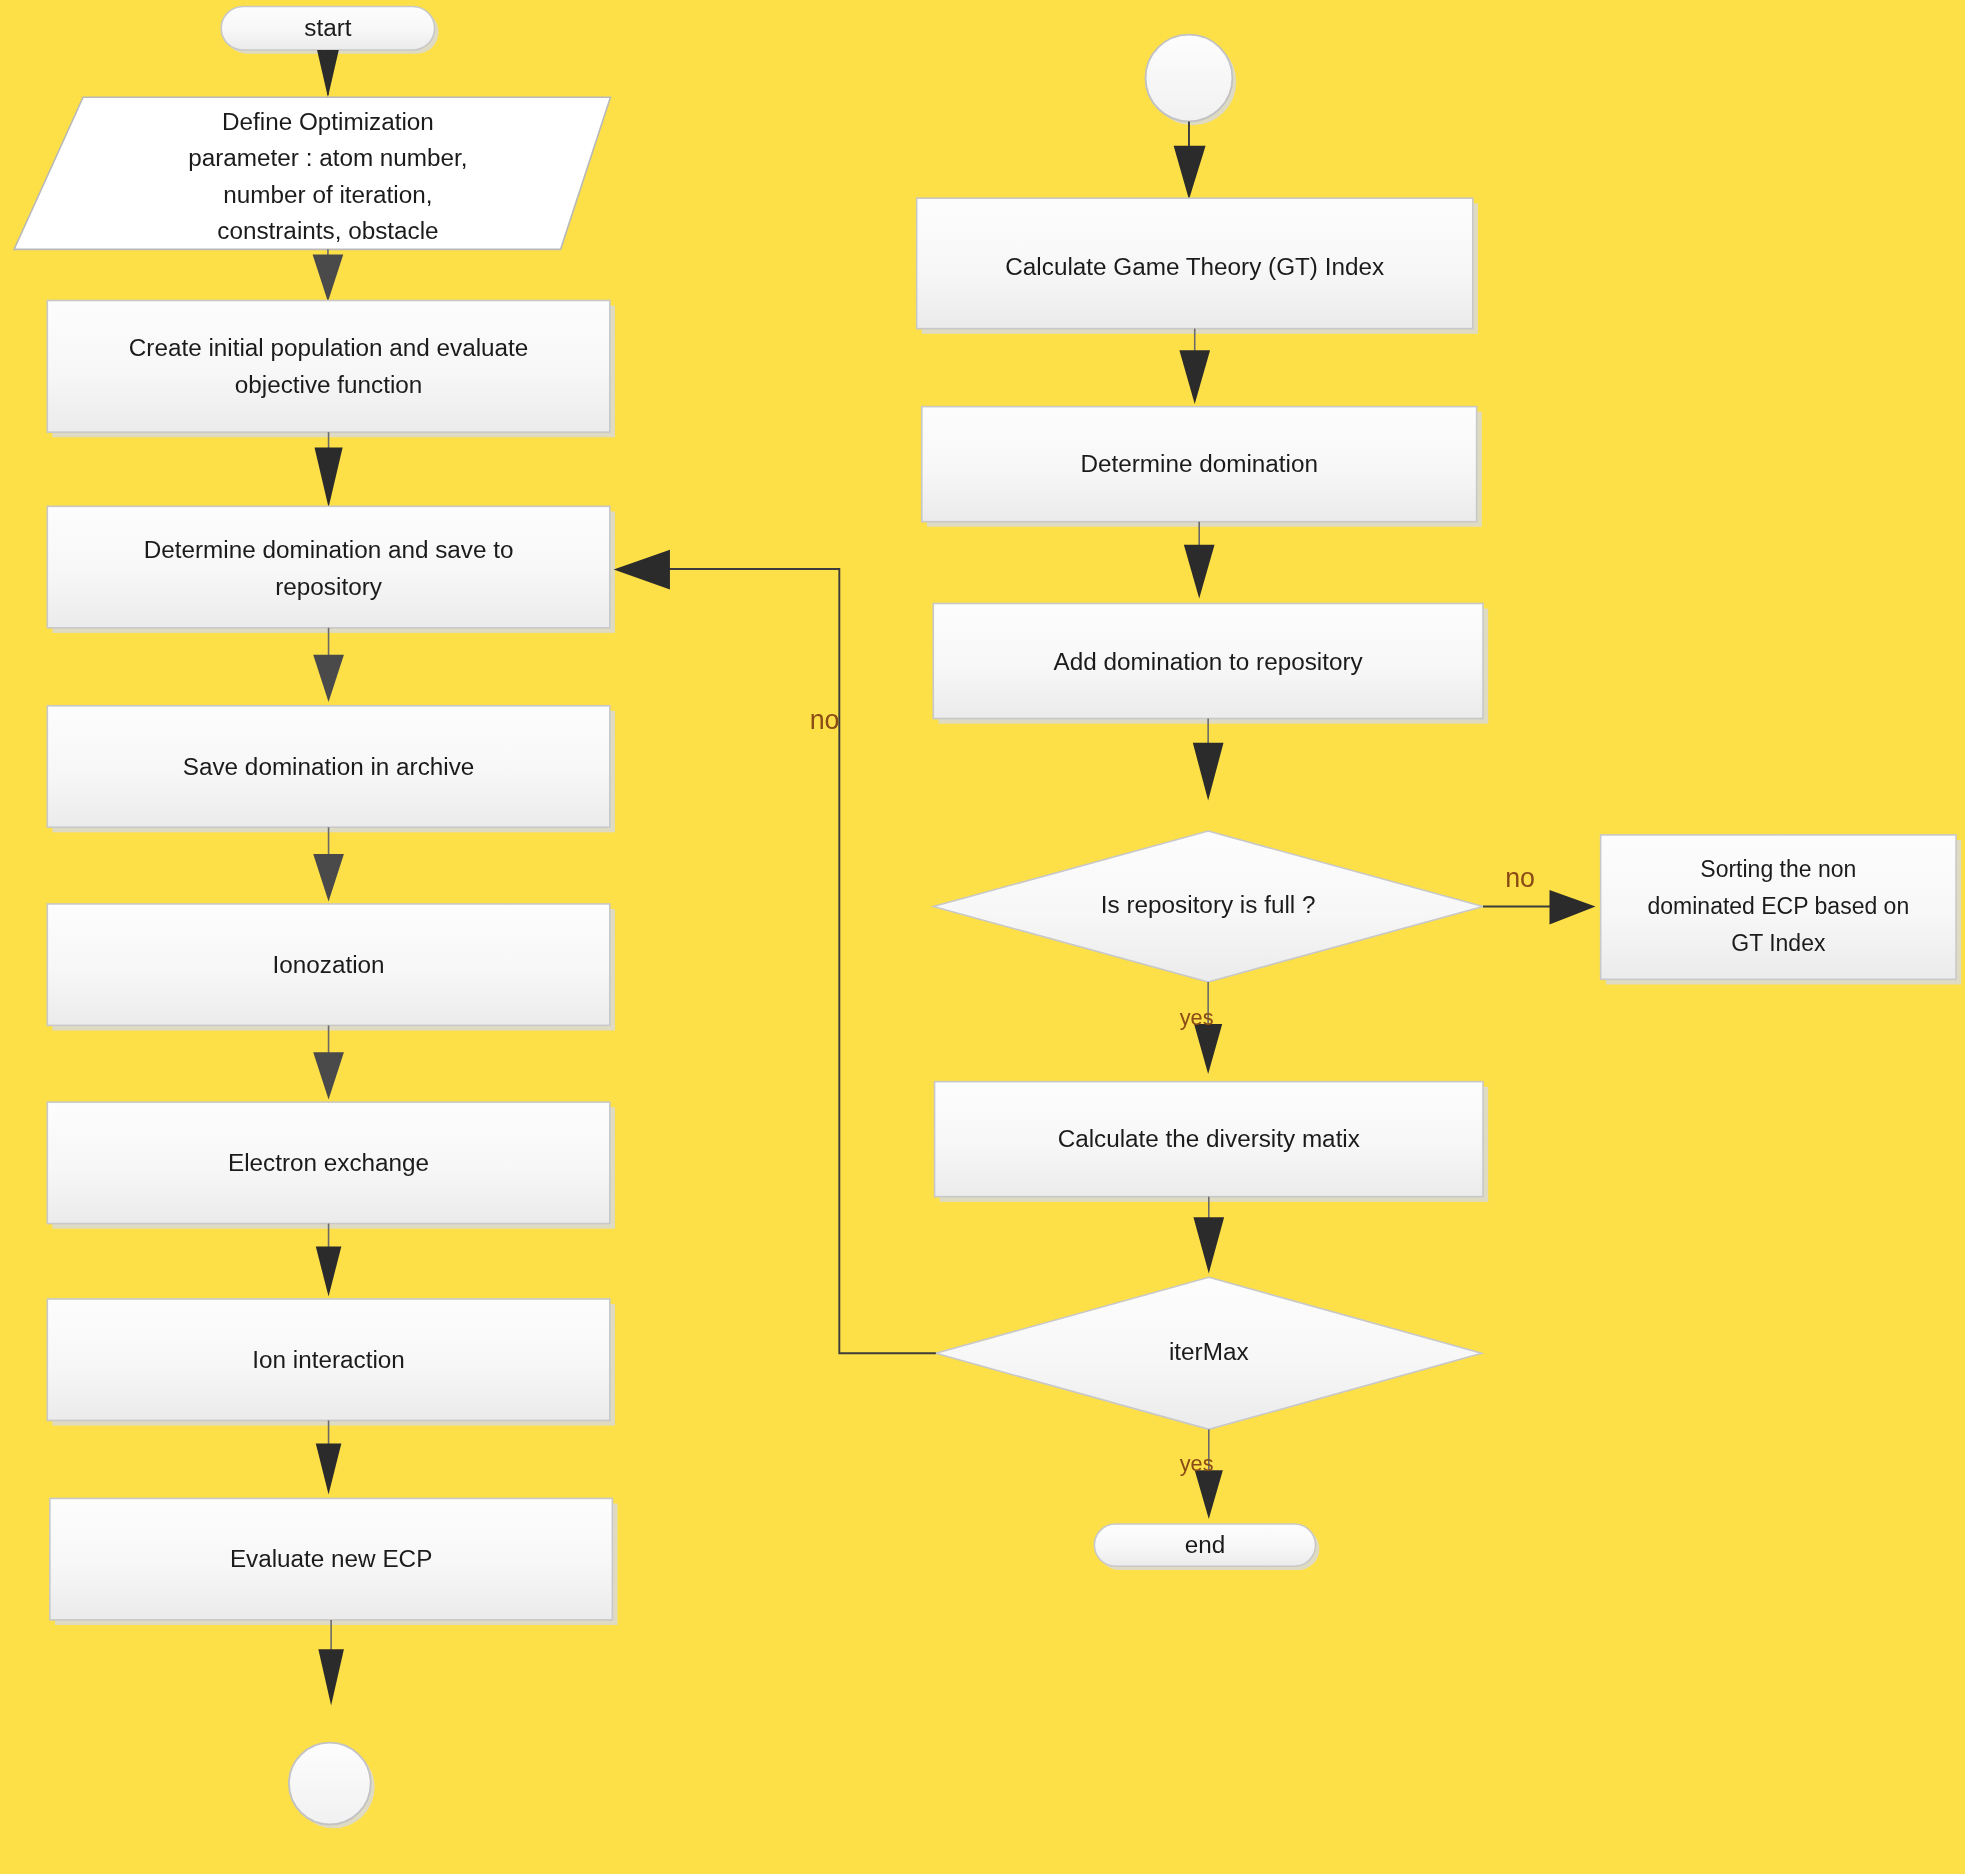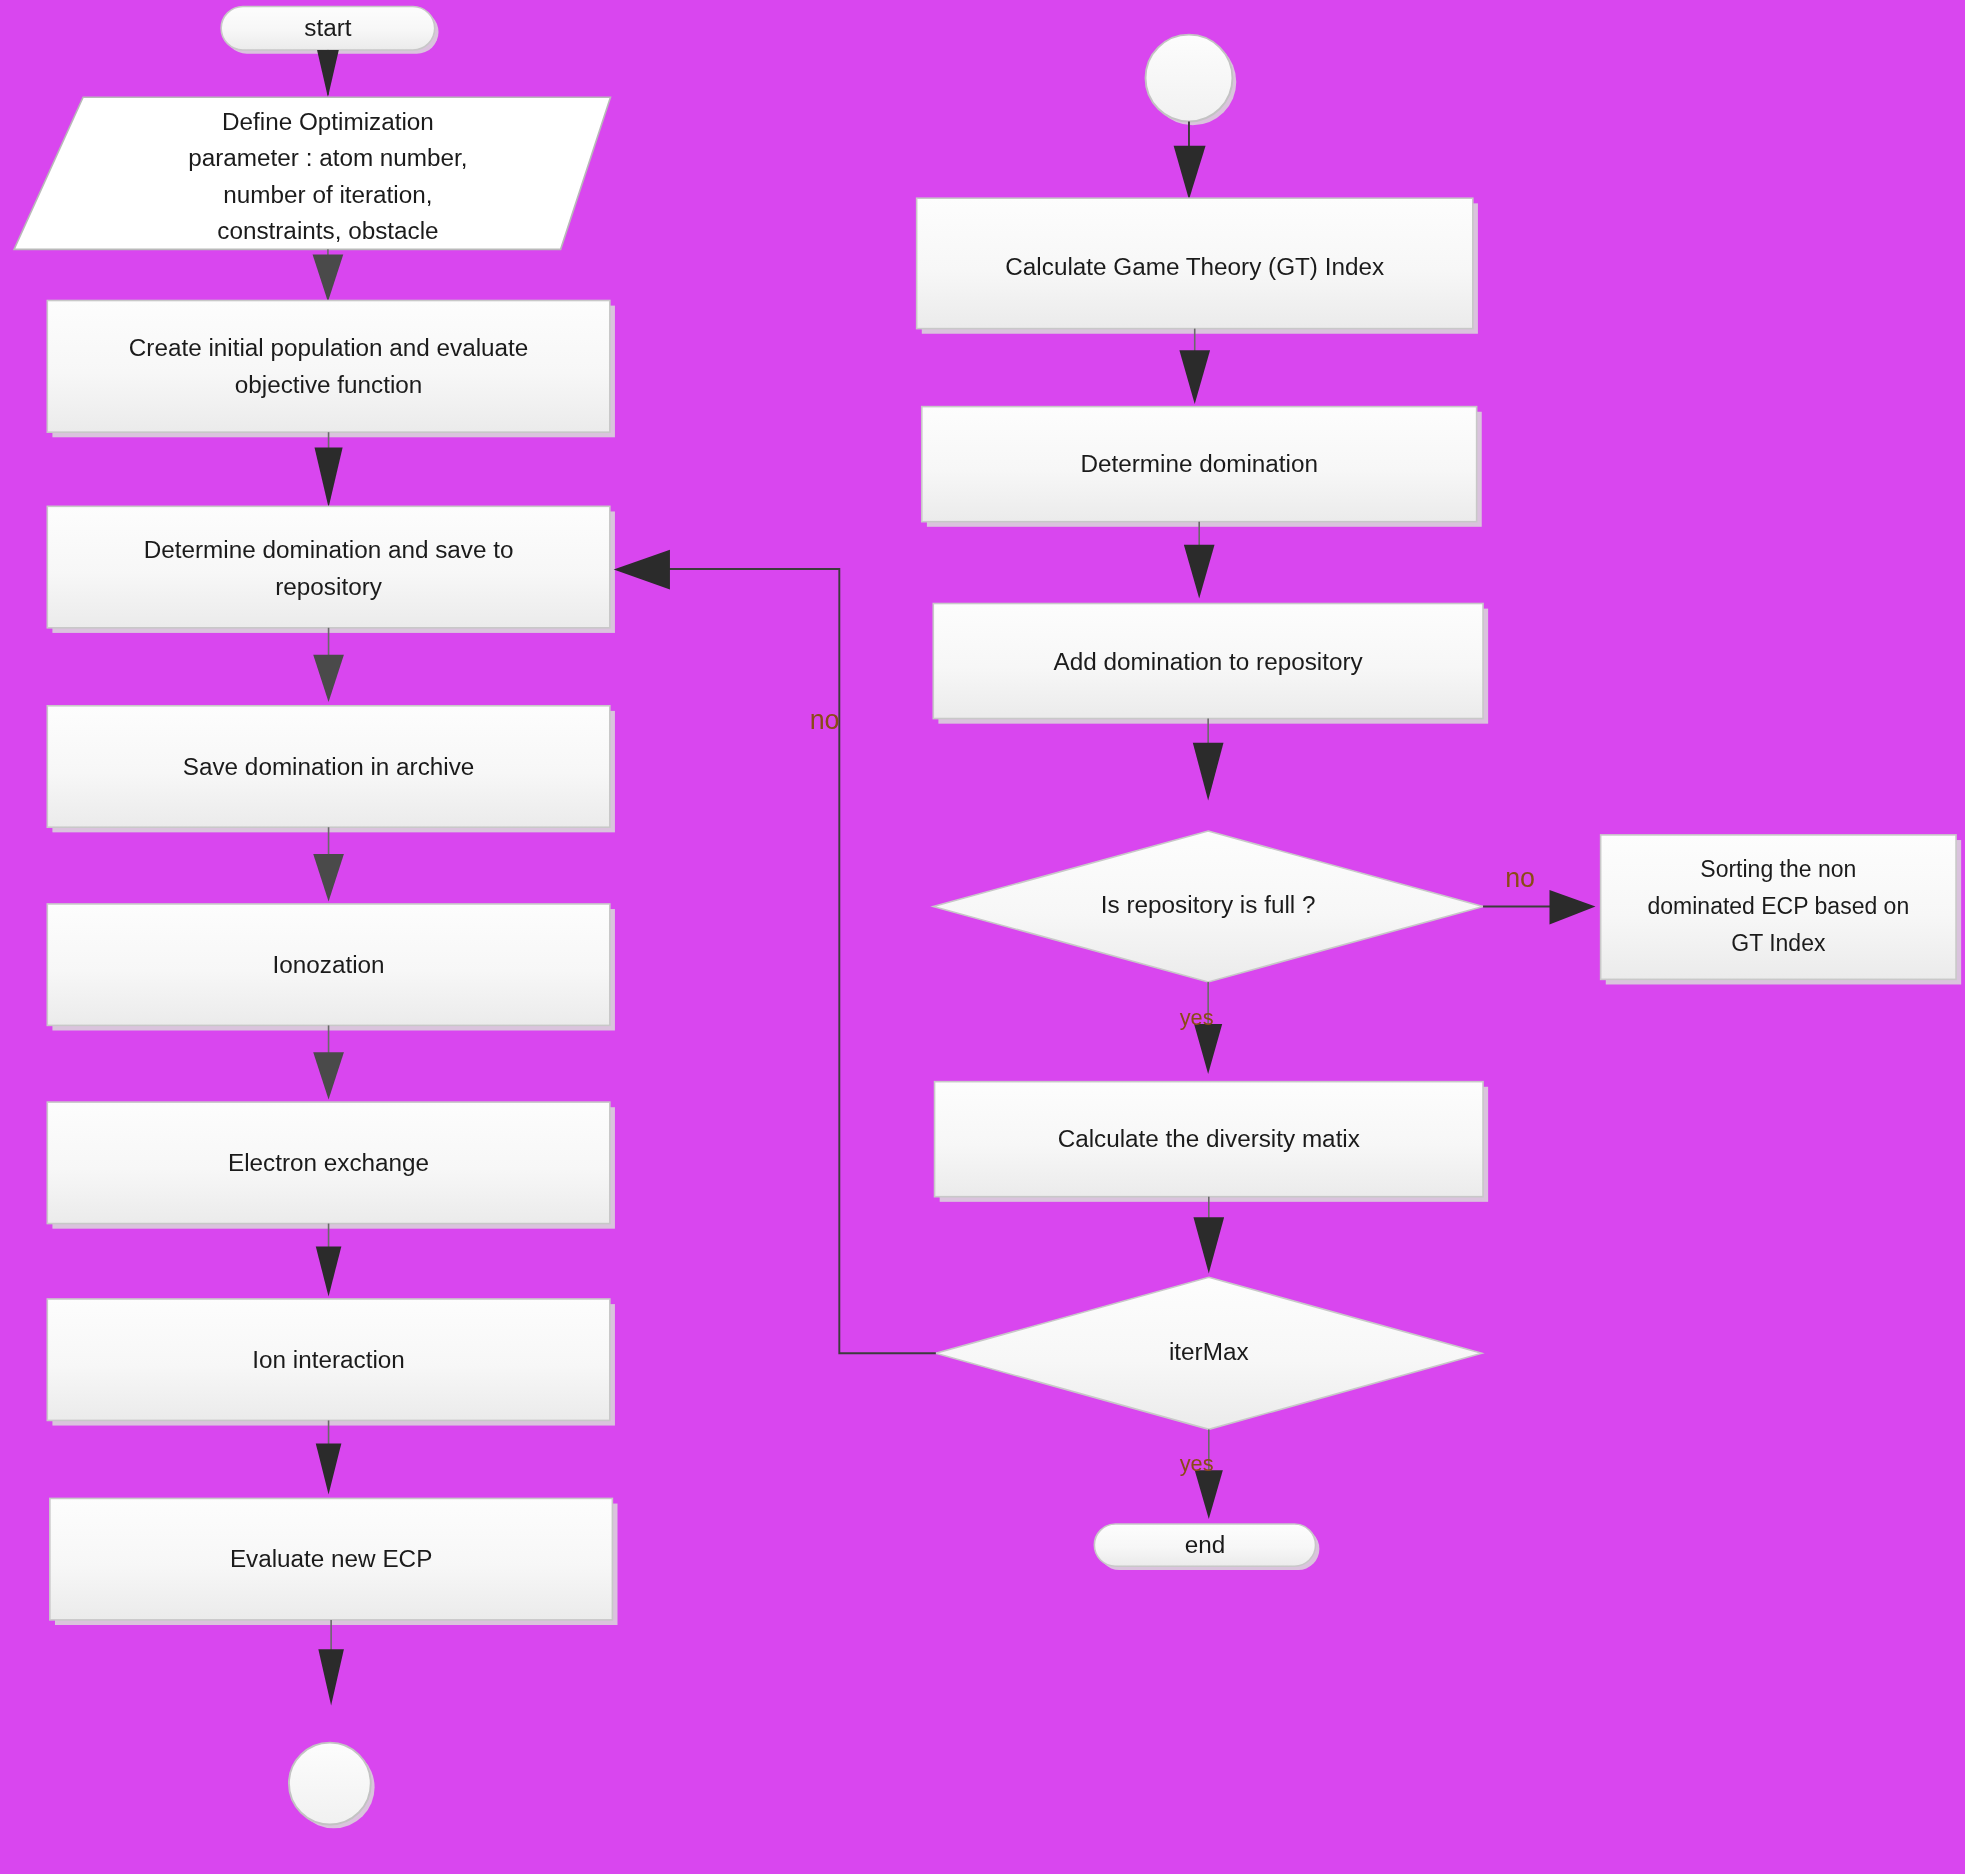--- a/index.html
+++ b/index.html
@@ -8,21 +8,21 @@
     padding: 0;
     background: #ffffff;
   }
   body {
     font-family: "Liberation Sans", sans-serif;
   }
   #canvas {
     position: relative;
     width: 1965px;
     height: 1875px;
-    background: #d946ef;
+    background: #fde047;
     overflow: hidden;
   }
   svg.flow {
     position: absolute;
     top: 0;
     left: 0;
     width: 1965px;
     height: 1875px;
   }
   

